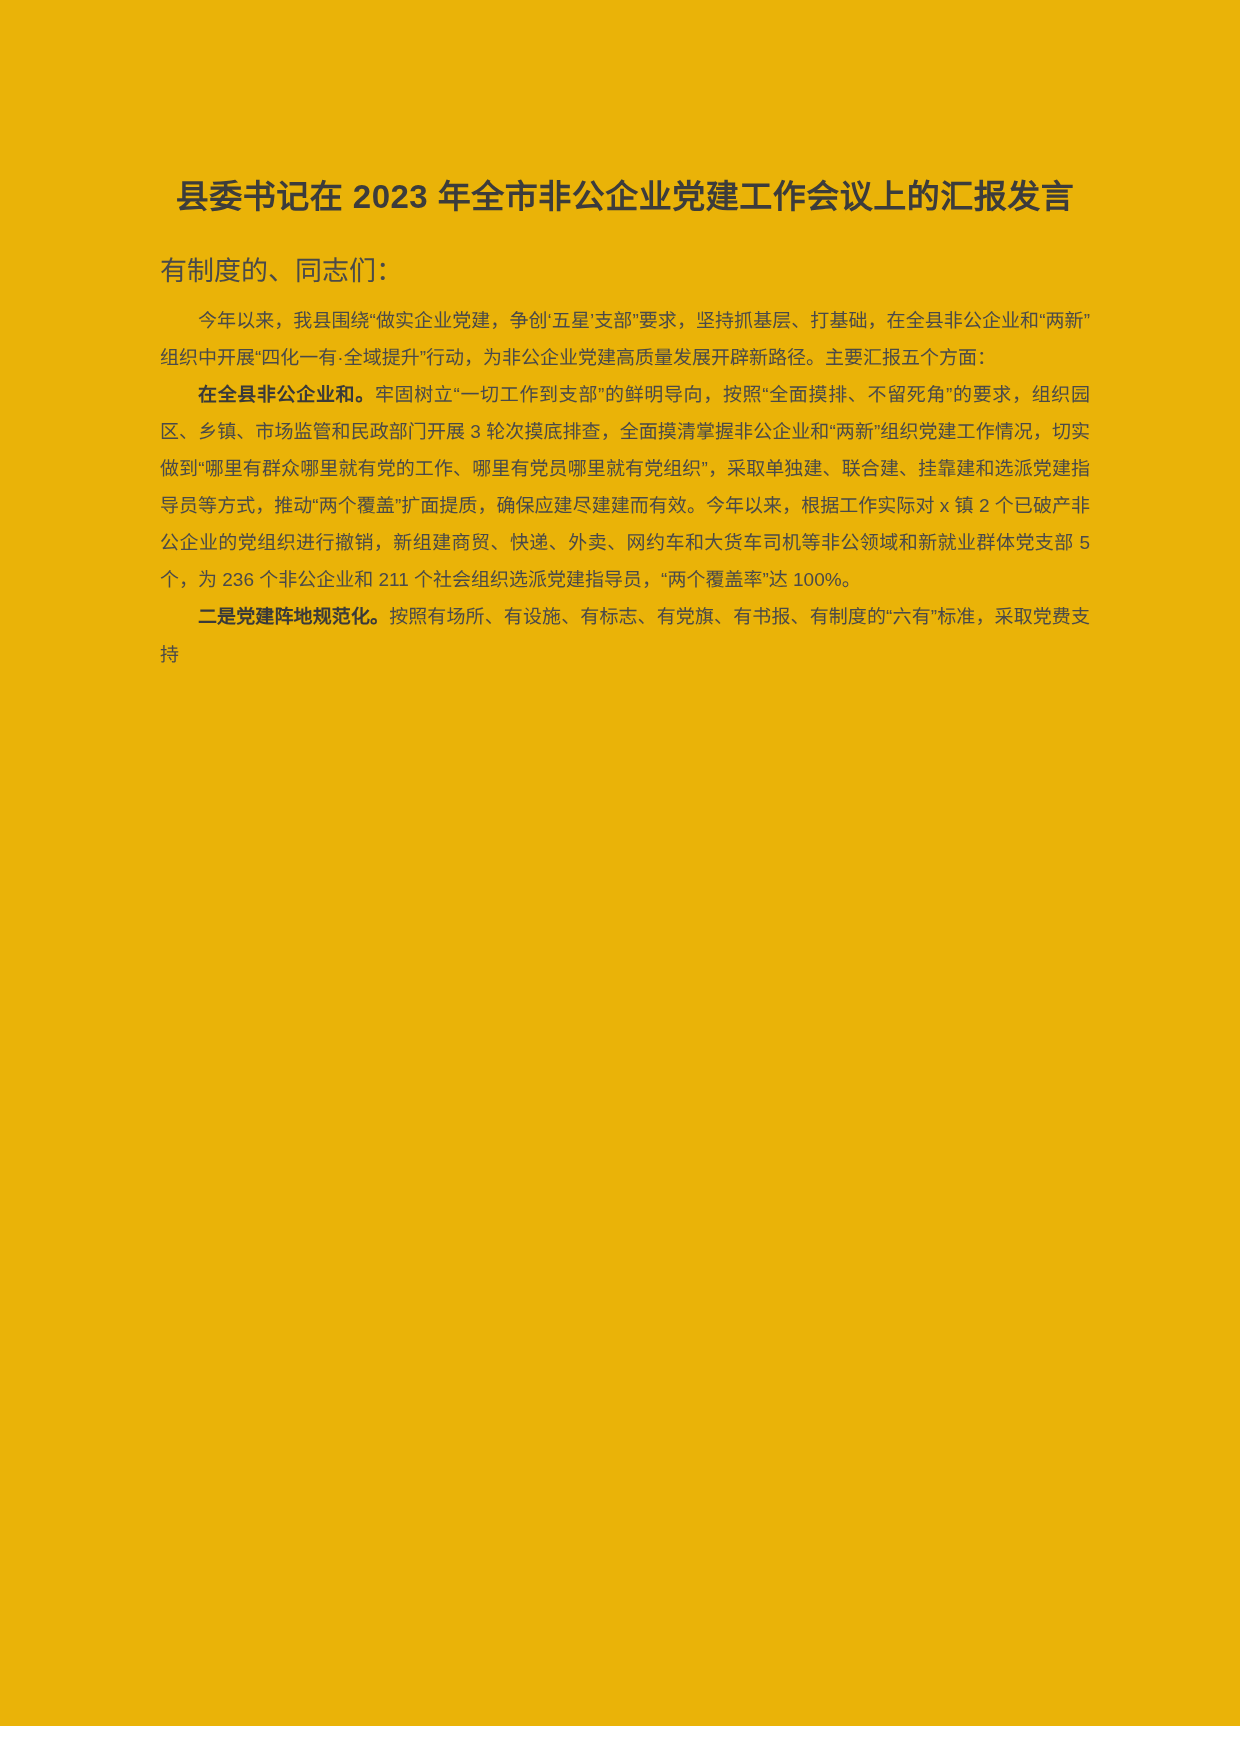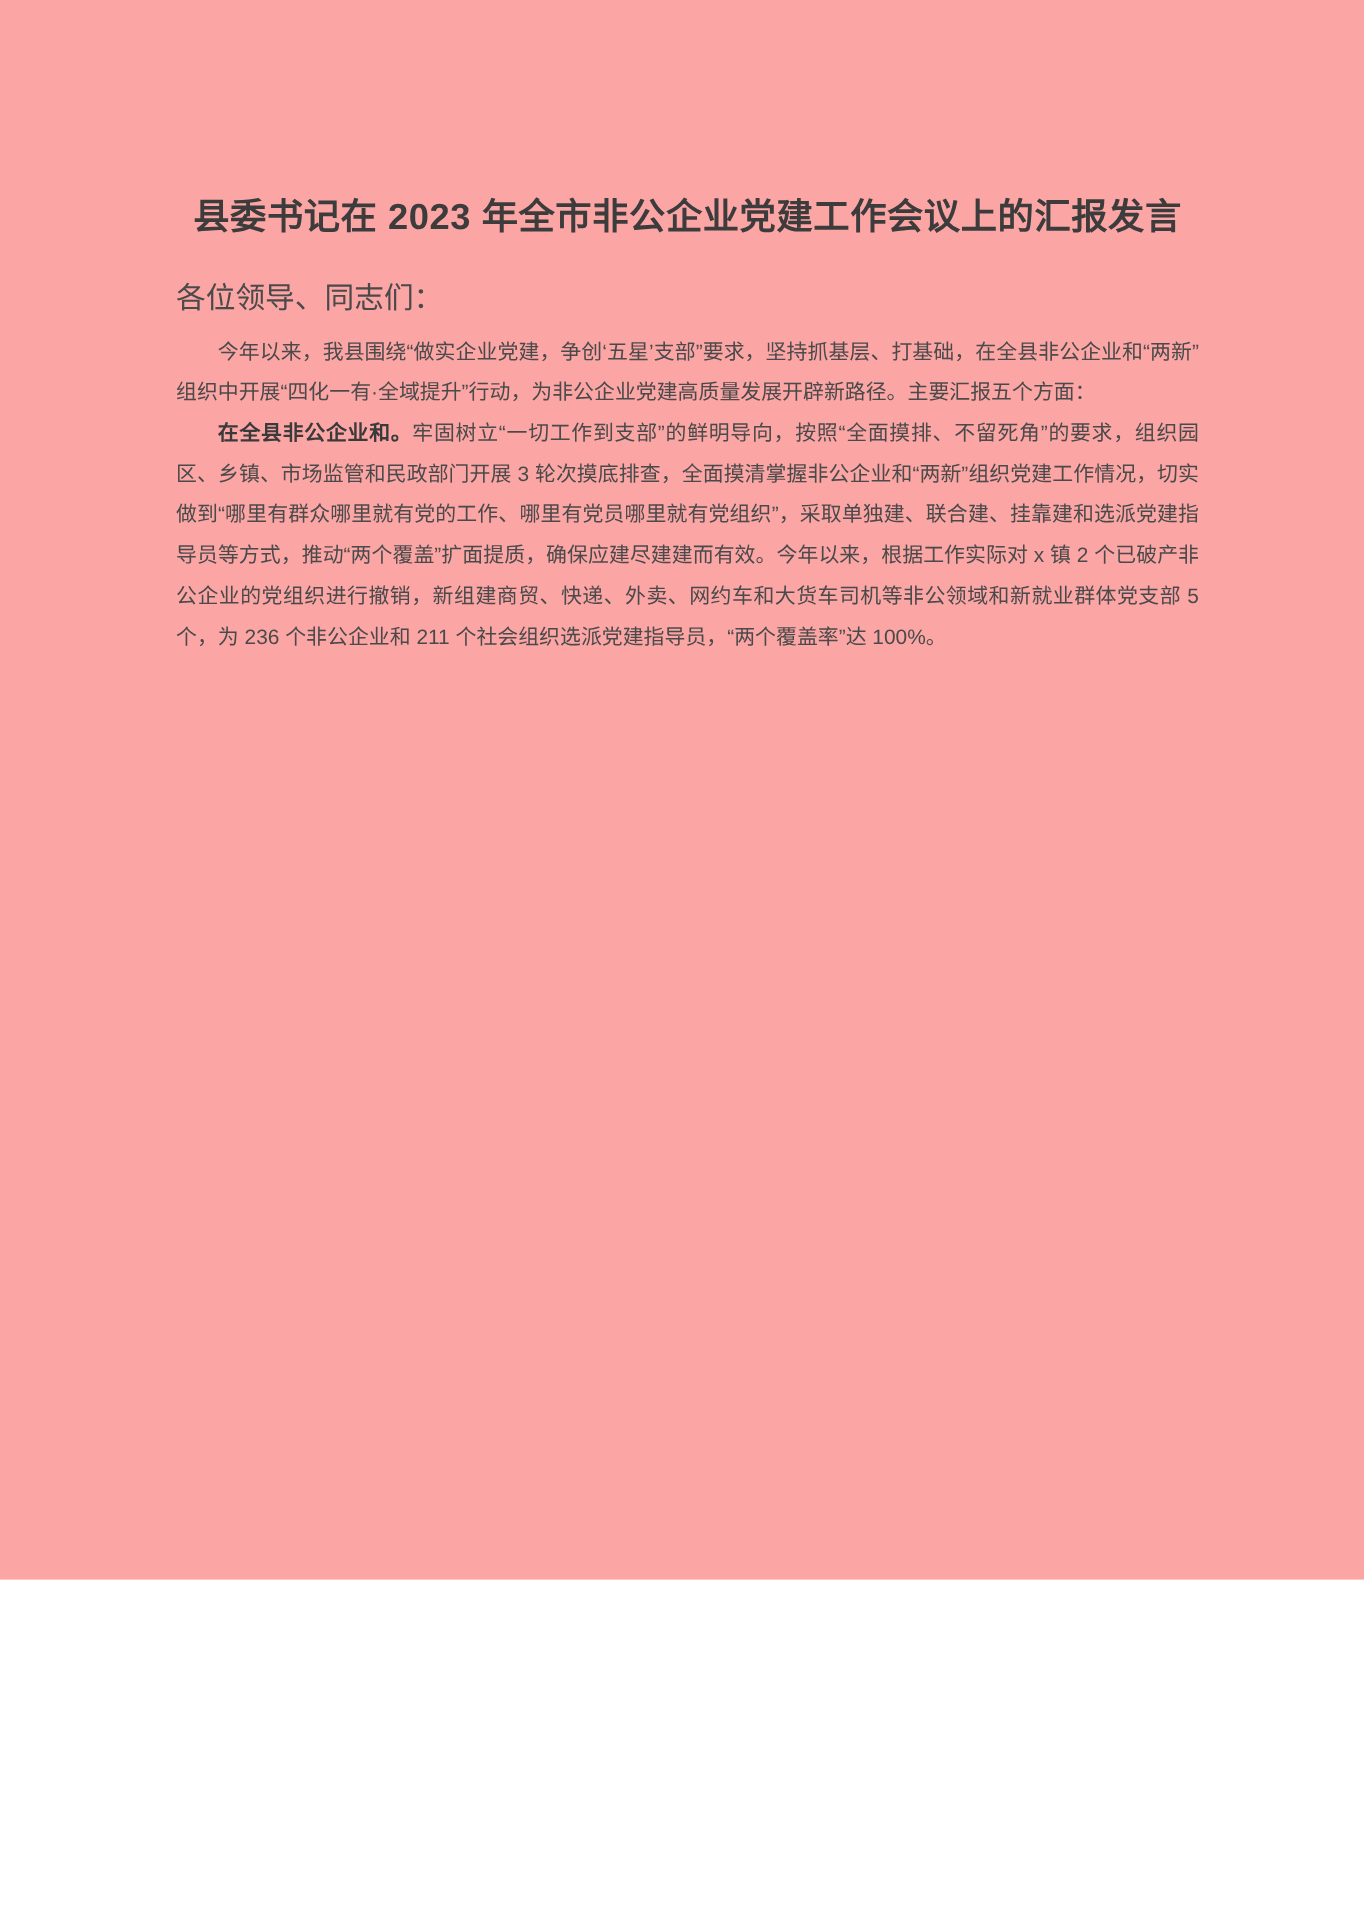--- a/index.html
+++ b/index.html
@@ -13,22 +13,22 @@
     height: 1754px;
     overflow: hidden;
     font-family: "Liberation Sans", "DejaVu Sans", sans-serif;
     color: #3b3b3b;
     -webkit-font-smoothing: antialiased;
   }
 
   .page {
     position: relative;
     width: 1240px;
-    height: 1436px;
-    background: #fca5a5;
+    height: 1726px;
+    background: #eab308;
     box-sizing: border-box;
     padding: 170px 150px 0 160px;
   }
 
   .doc-title {
     font-size: 33px;
     font-weight: bold;
     line-height: 1.62;
     text-align: center;
     color: #3c3c3c;
@@ -62,24 +62,27 @@
     color: #3a3a3a;
   }
 </style>
 </head>
 <body>
 
 <div class="page">
 
   <h1 class="doc-title">县委书记在 2023 年全市非公企业党建工作会议上的汇报发言</h1>
 
-  <p class="salutation">各位领导、同志们：</p>
+  <p class="salutation">有制度的、同志们：</p>
 
   <p class="para">
     <span class="lead"></span><span>今年以来，我县围绕“做实企业党建，争创‘五星’支部”要求，坚持抓基层、打基础，在全县非公企业和“两新”组织中开展“四化一有·全域提升”行动，为非公企业党建高质量发展开辟新路径。主要汇报五个方面：</span>
   </p>
 
   <p class="para">
     <span class="lead">在全县非公企业和。</span><span>牢固树立“一切工作到支部”的鲜明导向，按照“全面摸排、不留死角”的要求，组织园区、乡镇、市场监管和民政部门开展 3 轮次摸底排查，全面摸清掌握非公企业和“两新”组织党建工作情况，切实做到“哪里有群众哪里就有党的工作、哪里有党员哪里就有党组织”，采取单独建、联合建、挂靠建和选派党建指导员等方式，推动“两个覆盖”扩面提质，确保应建尽建建而有效。今年以来，根据工作实际对 x 镇 2 个已破产非公企业的党组织进行撤销，新组建商贸、快递、外卖、网约车和大货车司机等非公领域和新就业群体党支部 5 个，为 236 个非公企业和 211 个社会组织选派党建指导员，“两个覆盖率”达 100%。</span>
   </p>
 
+  <p class="para">
+    <span class="lead">二是党建阵地规范化。</span><span>按照有场所、有设施、有标志、有党旗、有书报、有制度的“六有”标准，采取党费支持</span>
+  </p>
 
 </div>
 
 </body></html>

